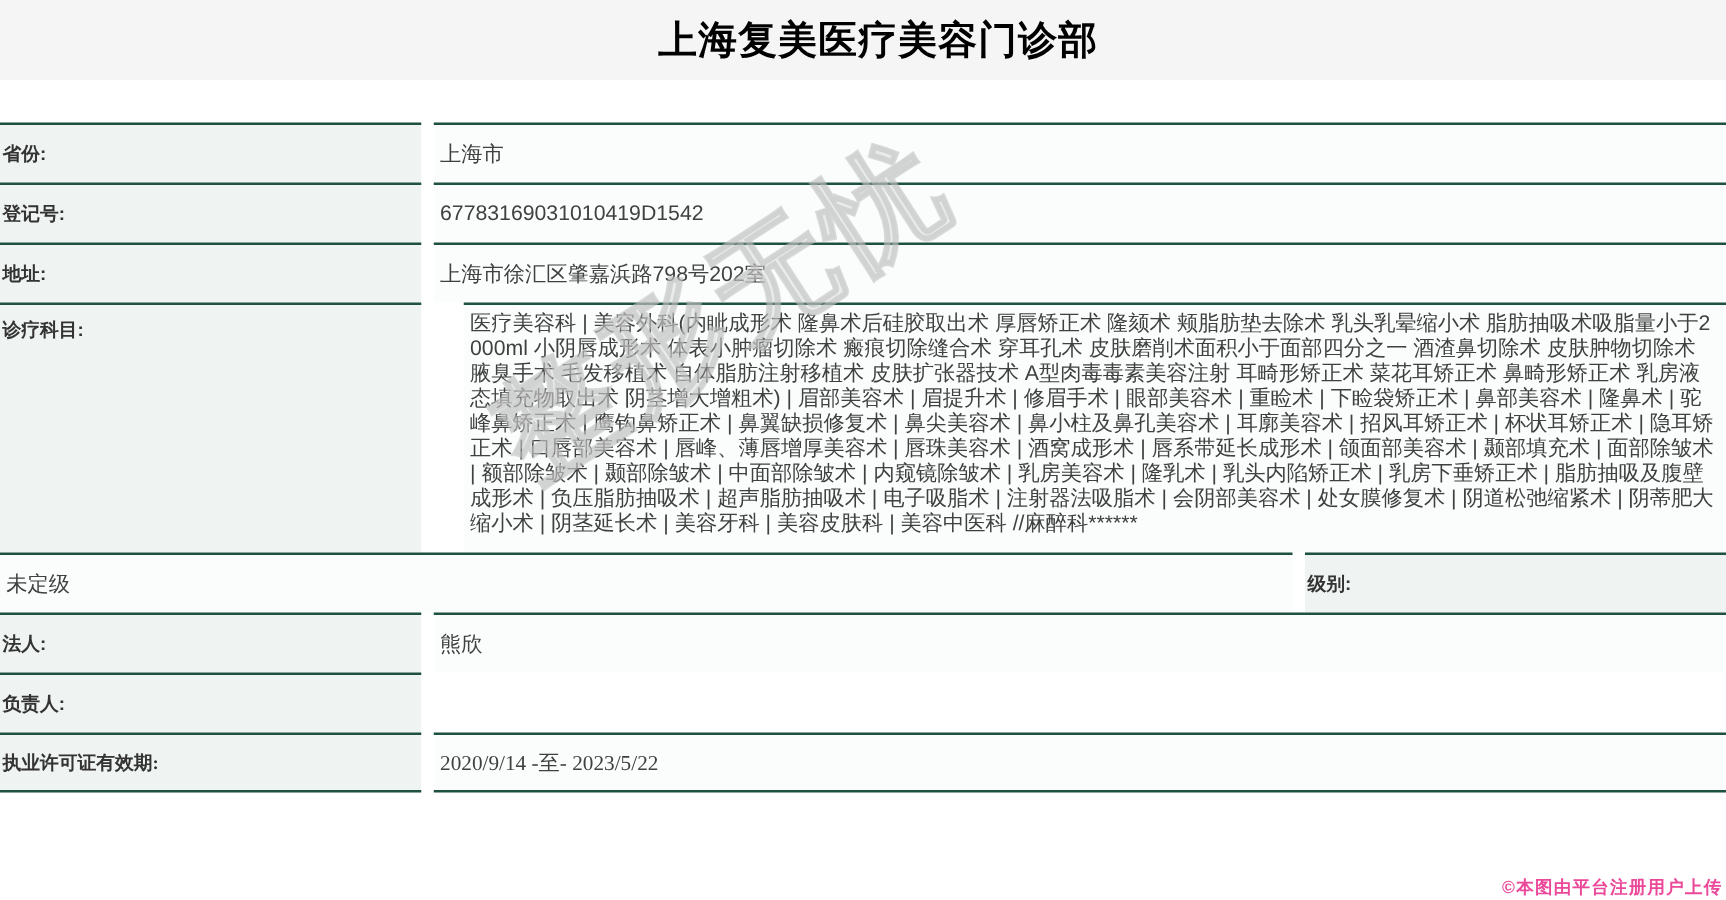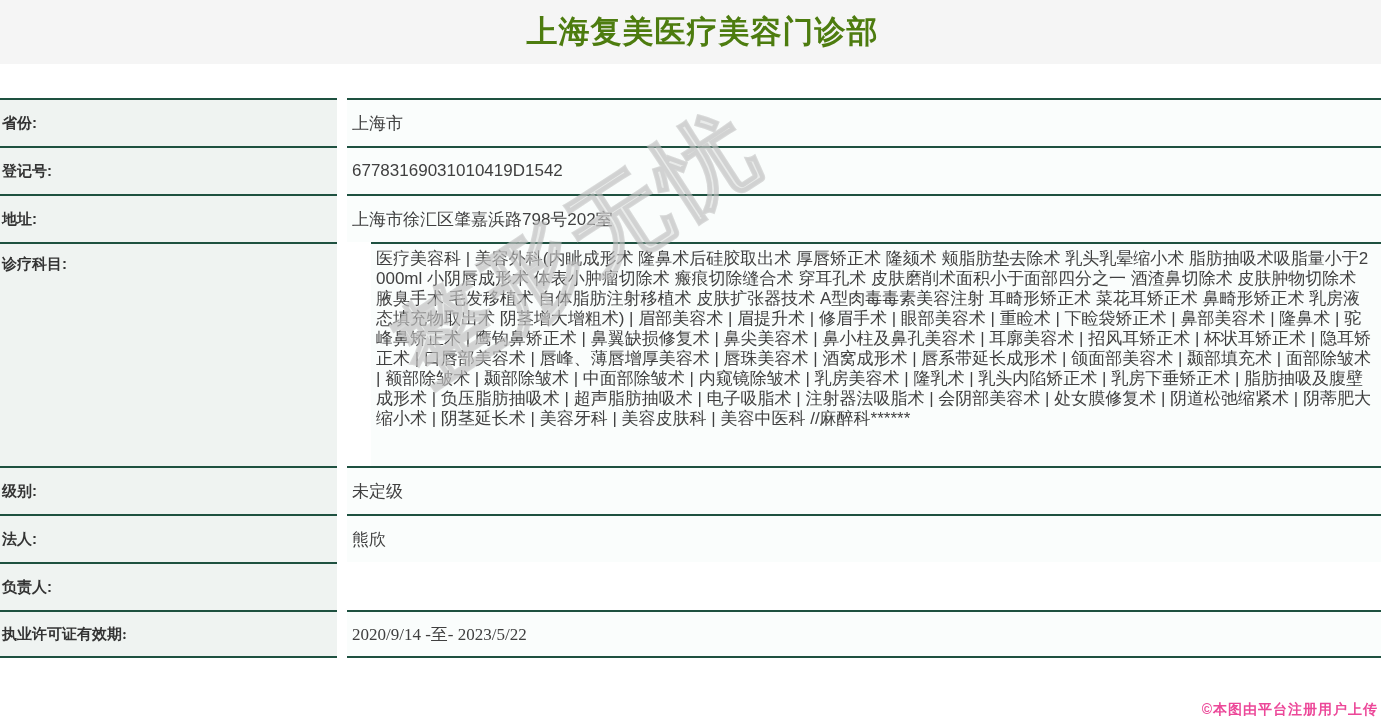--- a/index.html
+++ b/index.html
@@ -7,24 +7,24 @@
     --label_bg:#eff3f1;
     --value_bg:#fafdfc;
     --header_bg:#f5f5f5;
     --text:#3d3d3d;
   }
   *{box-sizing:border-box;margin:0;padding:0;}
   html,body{width:1381px;height:720px;overflow:hidden;background:#ffffff;
     font-family:"Liberation Sans","DejaVu Sans",sans-serif;color:var(--text);}
   .header{width:100%;height:64px;background:var(--header_bg);
     display:flex;align-items:center;justify-content:center;}
-  .page-title{font-size:31px;font-weight:bold;color:#4d7c0f;letter-spacing:1px;margin-left:24px;}
+  .page-title{font-size:31px;font-weight:bold;color:#000000;letter-spacing:1px;margin-left:24px;}
   .info-table{margin-top:34px;display:flex;flex-direction:column;position:relative;z-index:2;}
   .row{display:flex;gap:10px;height:48px;}
-  .row.tall{height:224px;}
+  .row.tall{height:200px;}
   .cell{border-top:2px solid var(--divider);display:flex;align-items:center;}
   .row.last .cell{border-bottom:2px solid var(--divider);font-family:Liberation Serif, serif;}
   .cell-label{width:337px;background:var(--label_bg);padding-left:2px;
     font-weight:bold;font-size:15px;color:#333333;flex-shrink:0;}
   .cell-value{flex:1;background:var(--value_bg);padding-left:5px;padding-right:6px;
     font-size:17px;color:#404040;overflow:hidden;}
   .row.tall .cell-label{align-items:flex-start;padding-top:11px;}
   .row.tall .cell-value{align-items:flex-start;padding-top:5px;line-height:20px;
     word-break:break-all;margin-left:24px;}
   .diagonal-watermark{position:absolute;left:408px;top:295px;z-index:3;
@@ -61,22 +61,22 @@
       <div class="cell cell-label">地址:</div>
       <div class="cell cell-value">上海市徐汇区肇嘉浜路798号202室</div>
     </div>
 
     <div class="row tall">
       <div class="cell cell-label">诊疗科目:</div>
       <div class="cell cell-value">医疗美容科 | 美容外科(内眦成形术 隆鼻术后硅胶取出术 厚唇矫正术 隆颏术 颊脂肪垫去除术 乳头乳晕缩小术 脂肪抽吸术吸脂量小于2000ml 小阴唇成形术 体表小肿瘤切除术 瘢痕切除缝合术 穿耳孔术 皮肤磨削术面积小于面部四分之一 酒渣鼻切除术 皮肤肿物切除术 腋臭手术 毛发移植术 自体脂肪注射移植术 皮肤扩张器技术 A型肉毒毒素美容注射 耳畸形矫正术 菜花耳矫正术 鼻畸形矫正术 乳房液态填充物取出术 阴茎增大增粗术) | 眉部美容术 | 眉提升术 | 修眉手术 | 眼部美容术 | 重睑术 | 下睑袋矫正术 | 鼻部美容术 | 隆鼻术 | 驼峰鼻矫正术 | 鹰钩鼻矫正术 | 鼻翼缺损修复术 | 鼻尖美容术 | 鼻小柱及鼻孔美容术 | 耳廓美容术 | 招风耳矫正术 | 杯状耳矫正术 | 隐耳矫正术 | 口唇部美容术 | 唇峰、薄唇增厚美容术 | 唇珠美容术 | 酒窝成形术 | 唇系带延长成形术 | 颌面部美容术 | 颞部填充术 | 面部除皱术 | 额部除皱术 | 颞部除皱术 | 中面部除皱术 | 内窥镜除皱术 | 乳房美容术 | 隆乳术 | 乳头内陷矫正术 | 乳房下垂矫正术 | 脂肪抽吸及腹壁成形术 | 负压脂肪抽吸术 | 超声脂肪抽吸术 | 电子吸脂术 | 注射器法吸脂术 | 会阴部美容术 | 处女膜修复术 | 阴道松弛缩紧术 | 阴蒂肥大缩小术 | 阴茎延长术 | 美容牙科 | 美容皮肤科 | 美容中医科 //麻醉科******</div>
     </div>
 
     <div class="row">
+      <div class="cell cell-value">未定级</div>
       <div class="cell cell-label">级别:</div>
-      <div class="cell cell-value">未定级</div>
     </div>
 
     <div class="row">
       <div class="cell cell-label">法人:</div>
       <div class="cell cell-value">熊欣</div>
     </div>
 
     <div class="row">
       <div class="cell cell-label">负责人:</div>
     </div>

